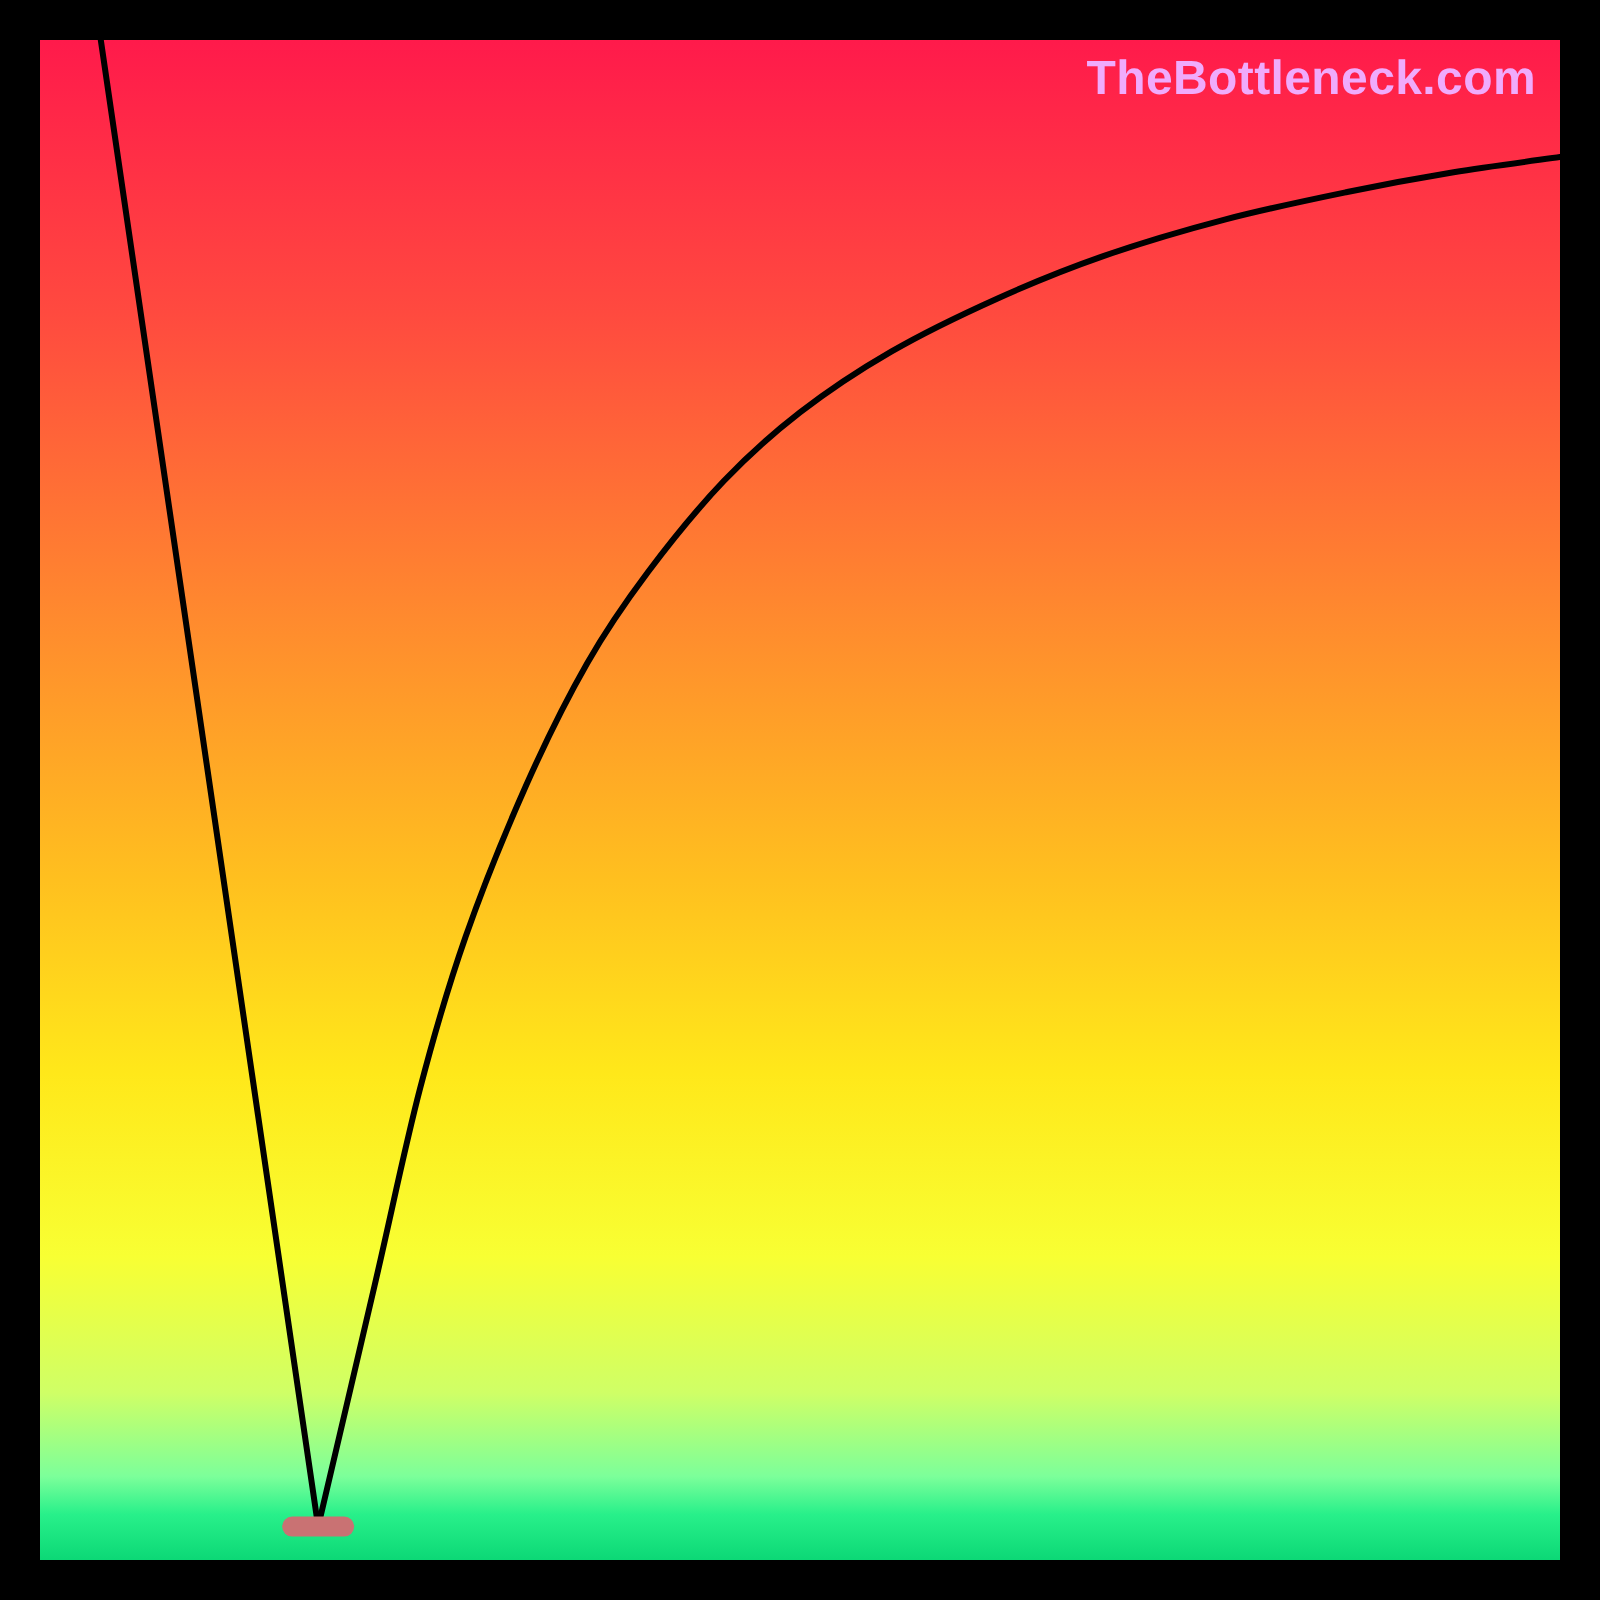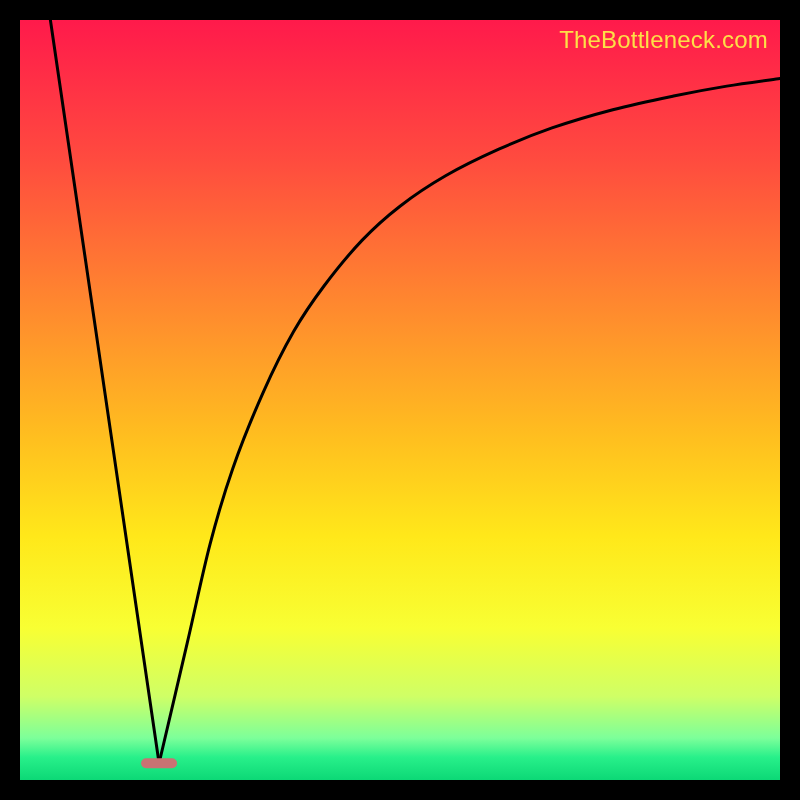--- a/index.html
+++ b/index.html
@@ -23,23 +23,23 @@
     position: absolute;
     left: 0;
     top: 0;
     width: 760px;
     height: 760px;
   }
   .watermark {
     position: absolute;
     top: 6px;
     right: 12px;
-    color: #fde047;
+    color: #f0abfc;
     font-size: 24px;
-    font-weight: 400;
+    font-weight: 700;
     letter-spacing: 0.2px;
     user-select: none;
     z-index: 50;
   }
 </style>
 </head>
 <body>
 
 <div class="frame">
   <svg class="plot-area" viewBox="0 0 760 760" preserveAspectRatio="none">

